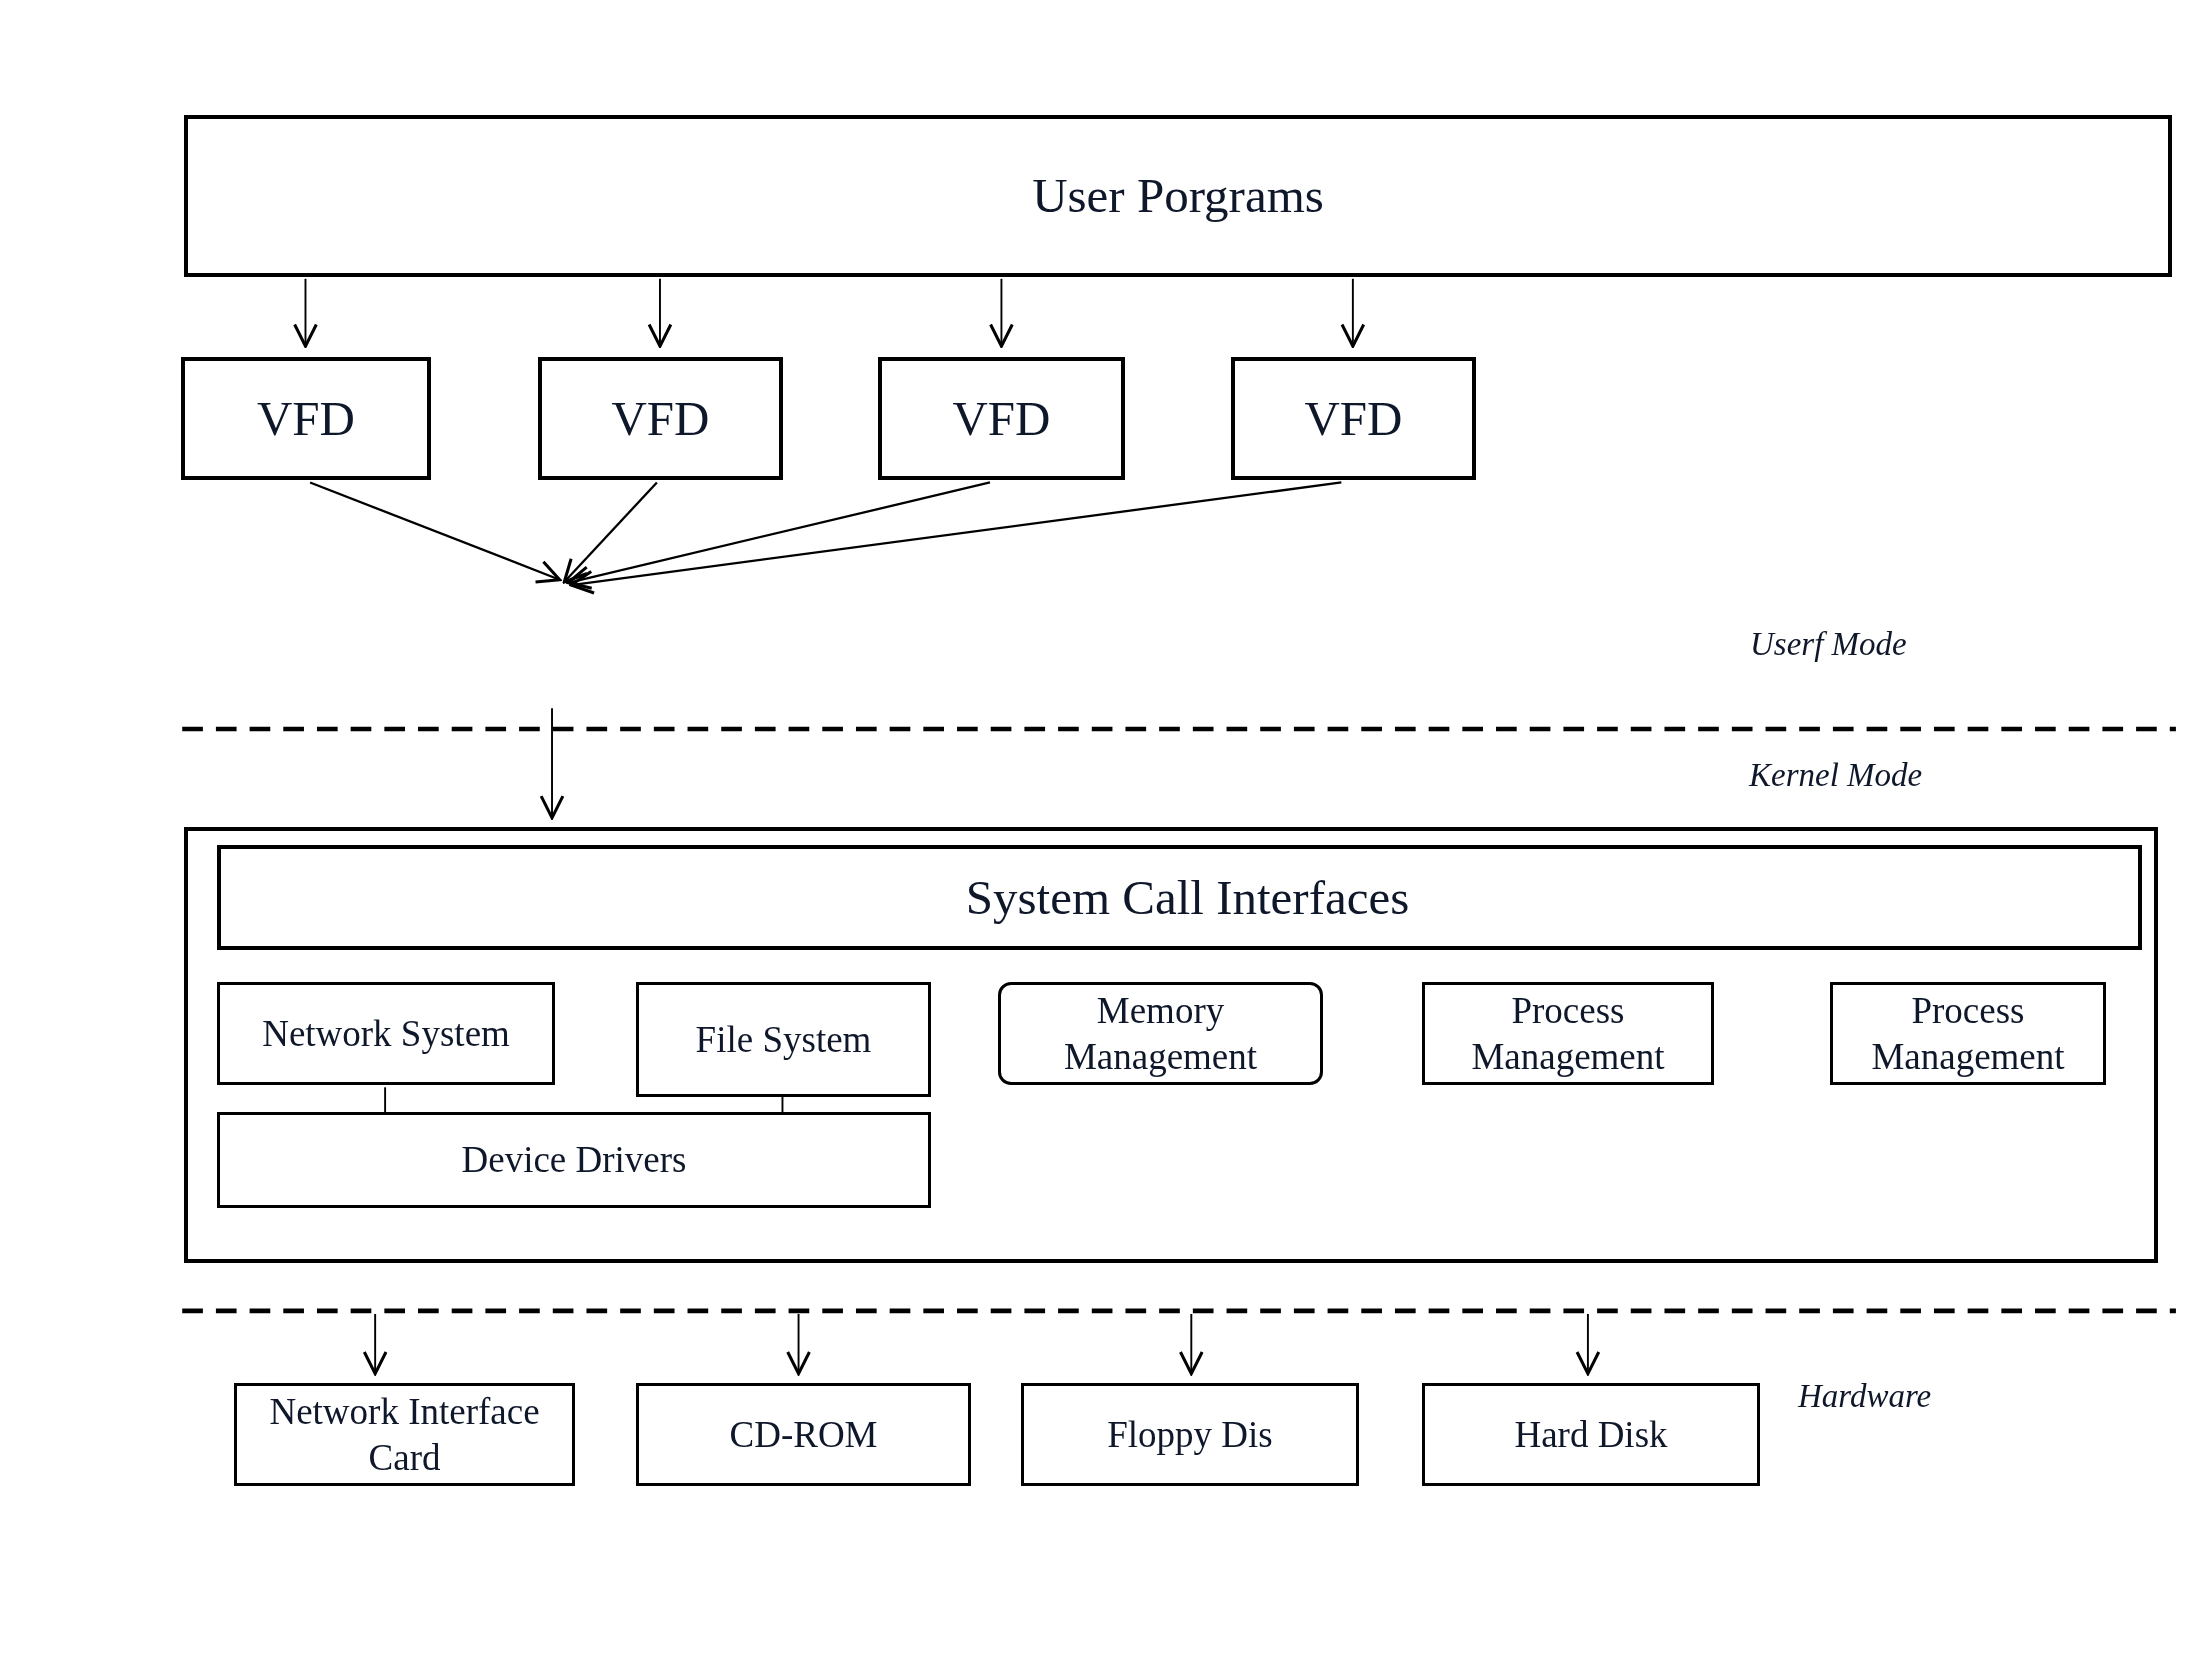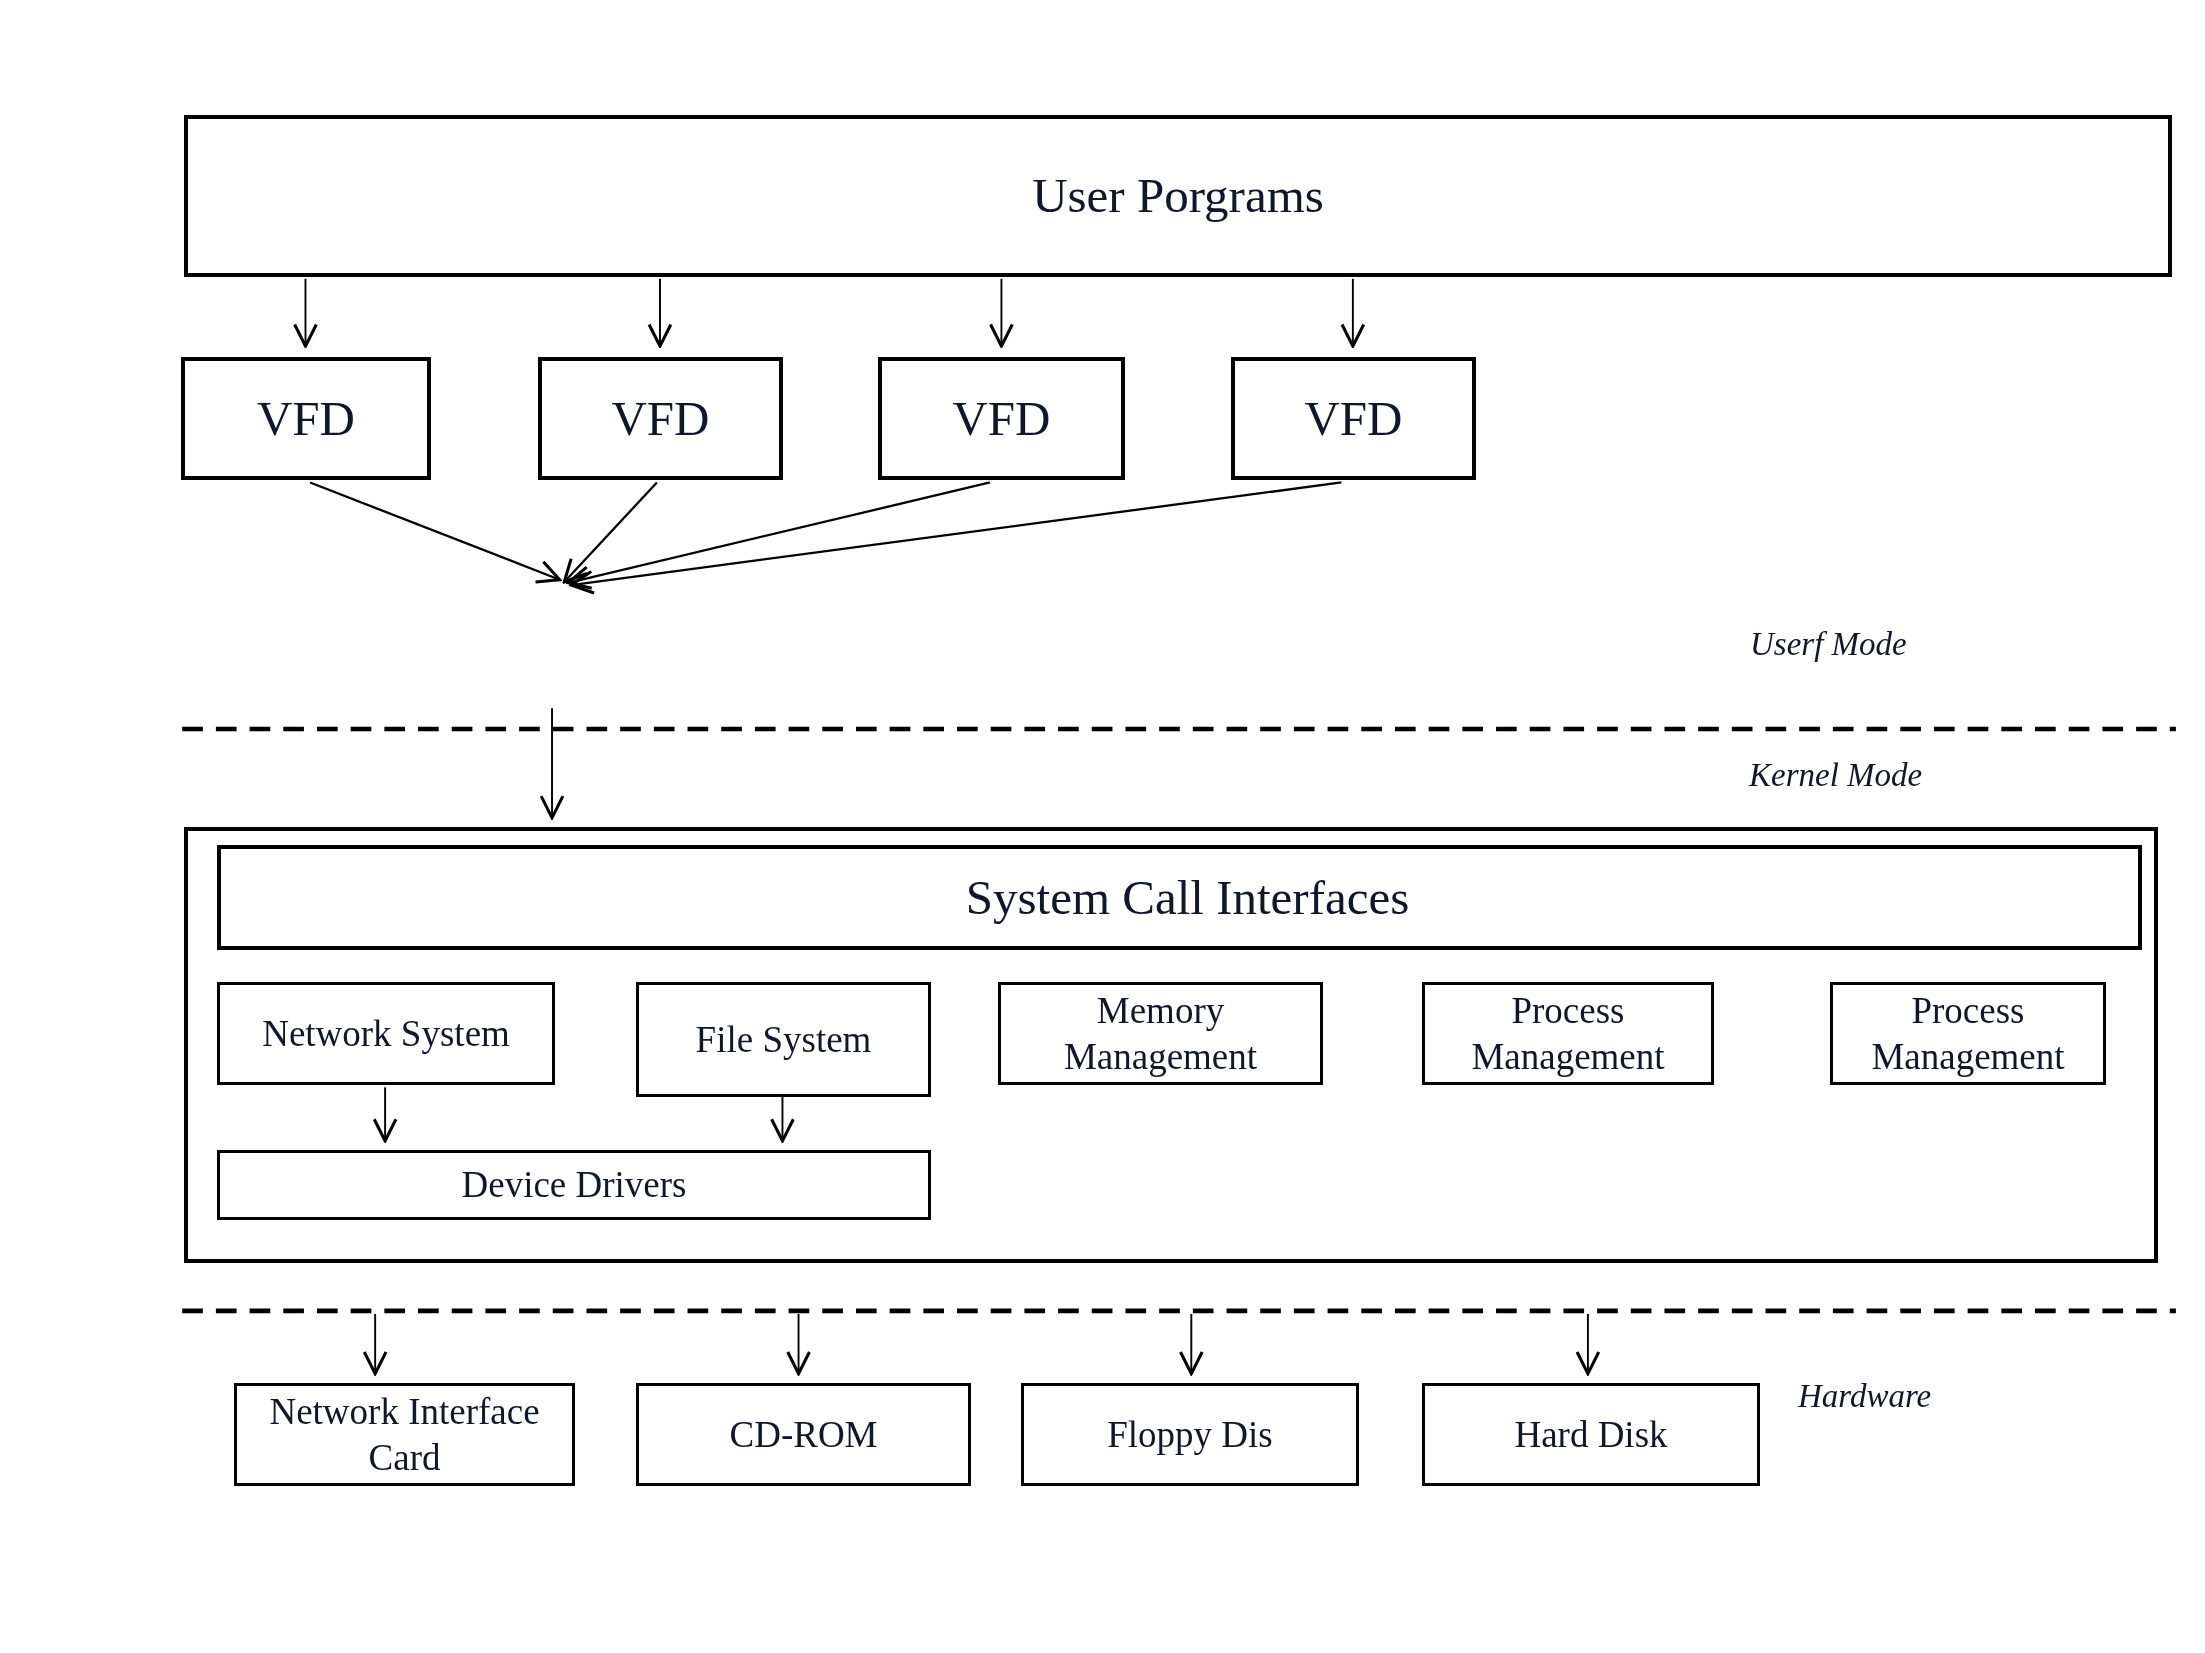--- a/index.html
+++ b/index.html
@@ -68,28 +68,28 @@
 
   <div class="side-label" style="left:1750px;top:626px;">Userf Mode</div>
   <div class="side-label" style="left:1749px;top:757px;">Kernel Mode</div>
 
   <div class="box" id="kernel-box" style="left:184px;top:827px;width:1974px;height:436px;"></div>
 
   <div class="box big-label" style="left:217px;top:845px;width:1925px;height:105px;padding-left:16px;">System Call Interfaces</div>
 
   <div class="box thin mid-label" style="left:217px;top:982px;width:338px;height:103px;">Network System</div>
   <div class="box thin mid-label" style="left:636px;top:982px;width:295px;height:115px;">File System</div>
-  <div class="box thin mid-label" style="left:998px;top:982px;width:325px;height:103px;">Memory
+  <div class="box thin mid-label" style="left:998px;top:982px;width:325px;height:103px;border-radius:13px;">Memory
 Management</div>
   <div class="box thin mid-label" style="left:1422px;top:982px;width:292px;height:103px;">Process
 Management</div>
   <div class="box thin mid-label" style="left:1830px;top:982px;width:276px;height:103px;">Process
 Management</div>
 
-  <div class="box thin mid-label" style="left:217px;top:1150px;width:714px;height:70px;">Device Drivers</div>
+  <div class="box thin mid-label" style="left:217px;top:1112px;width:714px;height:96px;">Device Drivers</div>
 
   <div class="side-label" style="left:1798px;top:1378px;">Hardware</div>
 
   <div class="box thin mid-label" style="left:234px;top:1383px;width:341px;height:103px;">Network Interface
 Card</div>
   <div class="box thin mid-label" style="left:636px;top:1383px;width:335px;height:103px;">CD-ROM</div>
   <div class="box thin mid-label" style="left:1021px;top:1383px;width:338px;height:103px;">Floppy Dis</div>
   <div class="box thin mid-label" style="left:1422px;top:1383px;width:338px;height:103px;">Hard Disk</div>
 
 </div>

